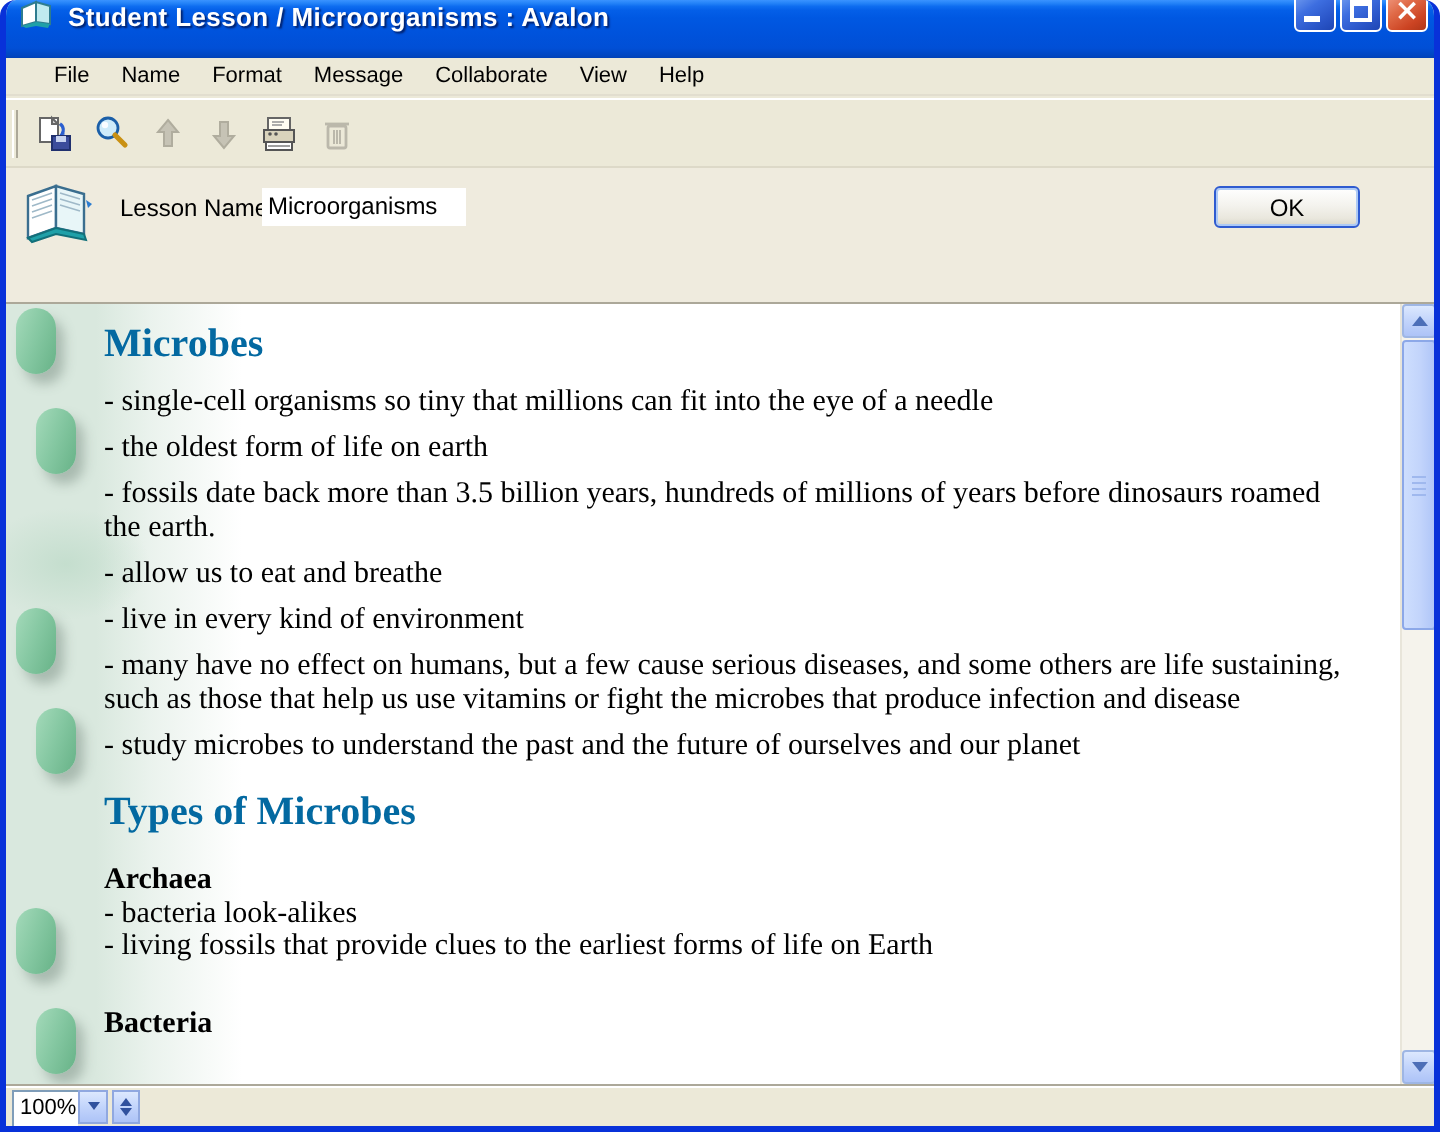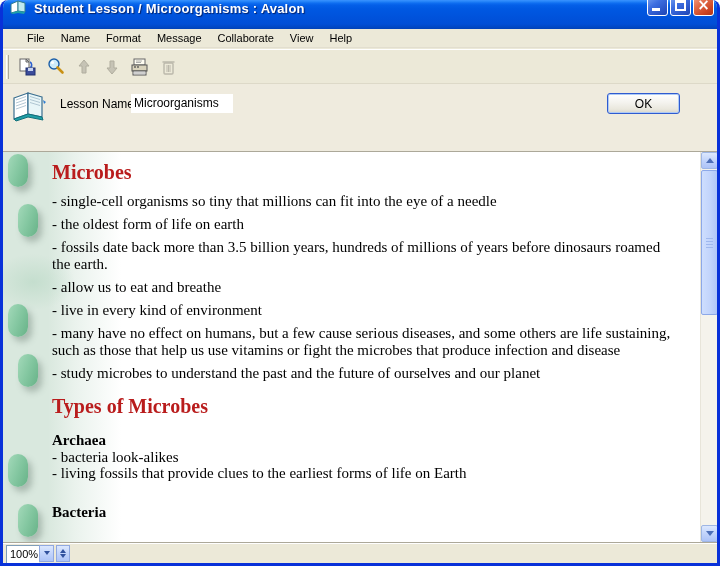--- a/index.html
+++ b/index.html
@@ -80,21 +80,21 @@
       radial-gradient(60px 40px at 20px 420px, rgba(176,212,190,.5), rgba(176,212,190,0) 70%),
       linear-gradient(to right,#D9E8DE 0px,#D9E8DE 45px,rgba(217,232,222,.55) 72px,rgba(255,255,255,0) 118px);
   }
   .capsule{
     position:absolute; width:20px; height:33px; border-radius:10px;
     background:linear-gradient(110deg,#A4DABA 0%,#84C7A1 50%,#67B287 100%);
     box-shadow:4px 5px 6px rgba(110,130,120,.45);
   }
   .text{ position:relative; width:622px; margin-left:49px; padding-top:8px;
     font-family:"Liberation Serif", serif; color:#000; }
-  .h-green{ font-size:20px; line-height:24px; font-weight:bold; color:#b91c1c;
+  .h-green{ font-size:20px; line-height:24px; font-weight:bold; color:#0369a1;
     font-family:"Liberation Serif", serif; }
   .h1m{ margin-bottom:9px; }
   .h2m{ margin-top:12px; }
   .text p{ font-size:15px; line-height:17px; margin-bottom:6px; }
   .subsec{ margin-top:14px; font-size:15px; line-height:17px; }
   .subsec .sub-title{ font-weight:bold; }
   .subsec div{ font-size:15px; line-height:16.5px; }
   .subsec2{ margin-top:22px; }
   
   .scrollbar{ position:absolute; top:152px; right:0; width:17px; height:390px; background:#F5F3EC;

